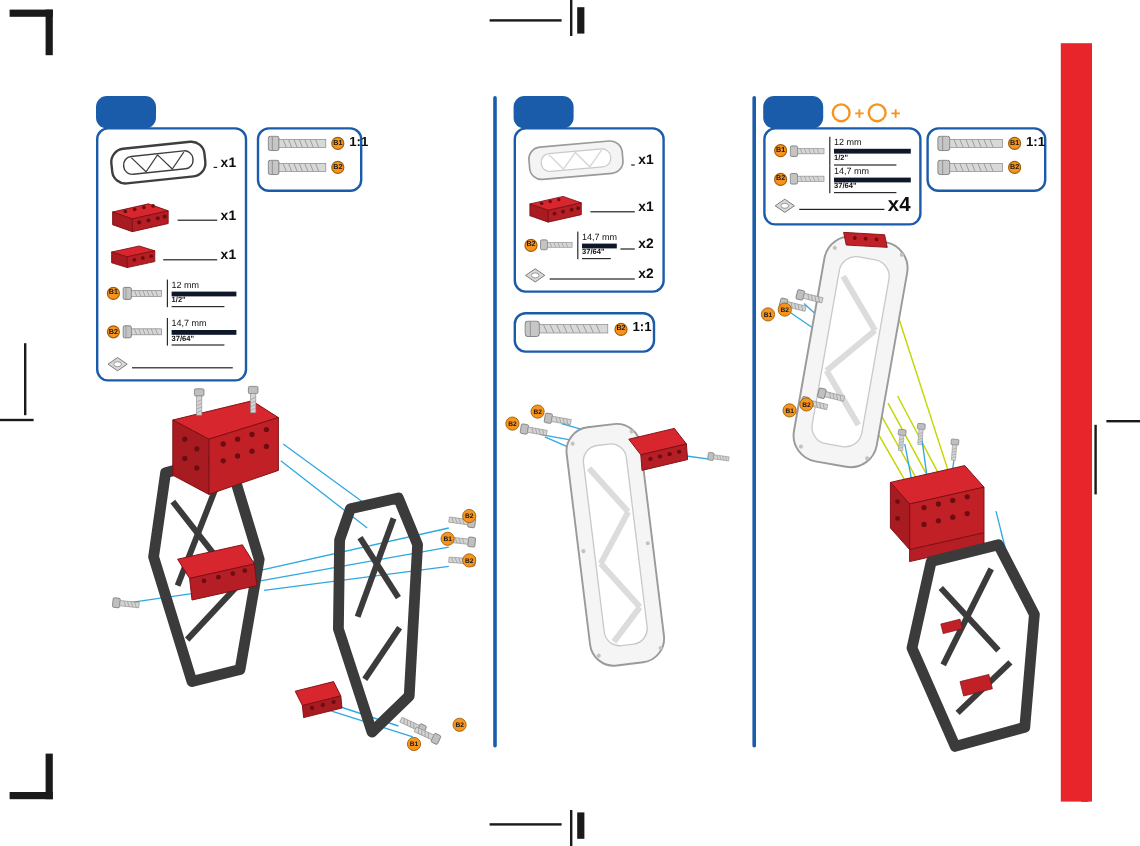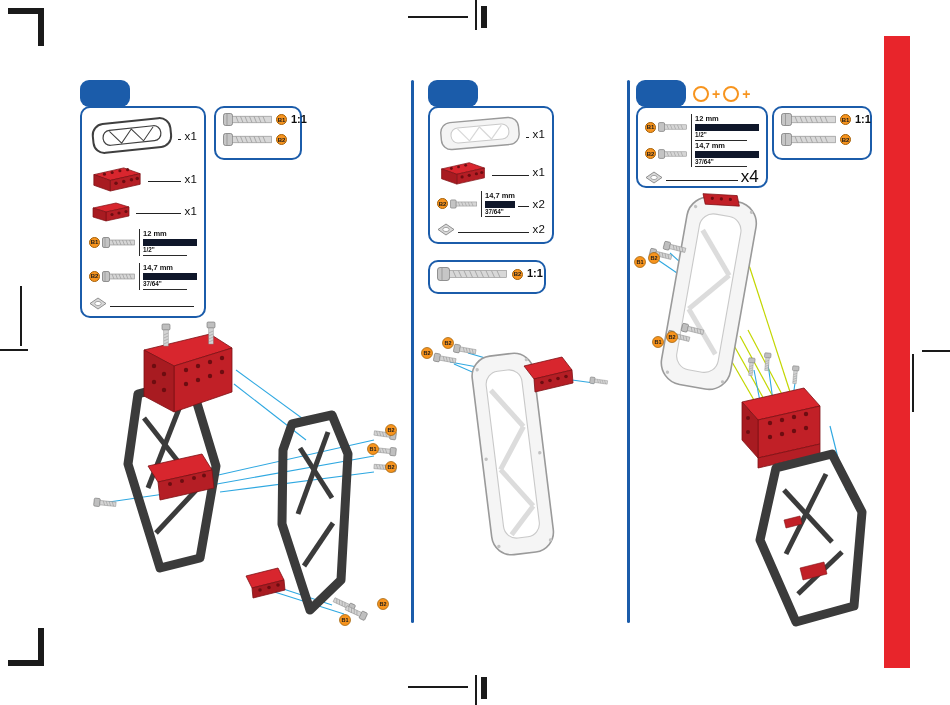--- a/index.html
+++ b/index.html
@@ -6,27 +6,27 @@
   body{width:950px;height:705px;position:relative;background:#fff;
        font-family:"Liberation Sans",sans-serif;overflow:hidden}
   .mark{position:absolute;background:#1a1a1a}
   .redbar{position:absolute;left:884px;top:36px;width:26px;height:632px;background:#e8252b}
   .divider{position:absolute;top:80px;width:3px;height:543px;background:#1b5caa;border-radius:2px}
   .tab{position:absolute;width:50px;height:27px;background:#1b5caa;border-radius:9px}
   .box{position:absolute;background:#fff;border:2.5px solid #1b5caa;border-radius:10px;box-sizing:border-box}
   .parts{display:flex;flex-direction:column;justify-content:space-between;padding:6px 7px}
   .prow{display:flex;align-items:center}
   .leader{flex:1;border-bottom:1.2px solid #222;margin:0 3px;transform:translateY(3px)}
-  .qty{font-weight:normal;font-size:11.5px;color:#0d0d0d;letter-spacing:.2px}
+  .qty{font-weight:bold;font-size:11.5px;color:#0d0d0d;letter-spacing:.2px}
   .qty.big{font-size:17px}
   .badge{min-width:11px;height:11px;border-radius:50%;background:#f7941e;border:1px solid #a55f05;
          color:#1a1a1a;font-size:6px;font-weight:bold;display:inline-flex;align-items:center;
          justify-content:center;line-height:1;box-sizing:border-box}
   .dims{display:flex;flex-direction:column;border-left:1px solid #2a2a2a;padding-left:3px;margin-left:3px;flex:1}
-  .dim-mm{font-size:7.5px;font-weight:bold;color:#111;border-bottom:7px solid #0f172a;line-height:1.35;white-space:nowrap}
+  .dim-mm{font-size:7.5px;font-weight:normal;color:#111;border-bottom:4px solid #0f172a;line-height:1.35;white-space:nowrap}
   .dim-in{font-size:6.3px;font-weight:bold;color:#111;border-bottom:1px solid #2a2a2a;line-height:1.35;width:82%;white-space:nowrap}
   .scalebox{display:flex;gap:2px;padding:5px 7px}
   .scol{display:flex;flex-direction:column;gap:7px;flex:1}
   .srow{display:flex;align-items:center;gap:3px}
   .sdiv{width:2.5px;background:#1b5caa;align-self:stretch;border-radius:2px}
   .slabel{font-weight:bold;font-size:11px;color:#0d0d0d}
   .tab-extra{position:absolute;display:flex;align-items:center;gap:3px}
   .circ{width:12px;height:12px;border:2.5px solid #f7941e;border-radius:50%;background:#fff;display:inline-block}
   .plus{color:#f7941e;font-weight:bold;font-size:14px;line-height:1}
   .assembly{position:absolute}

